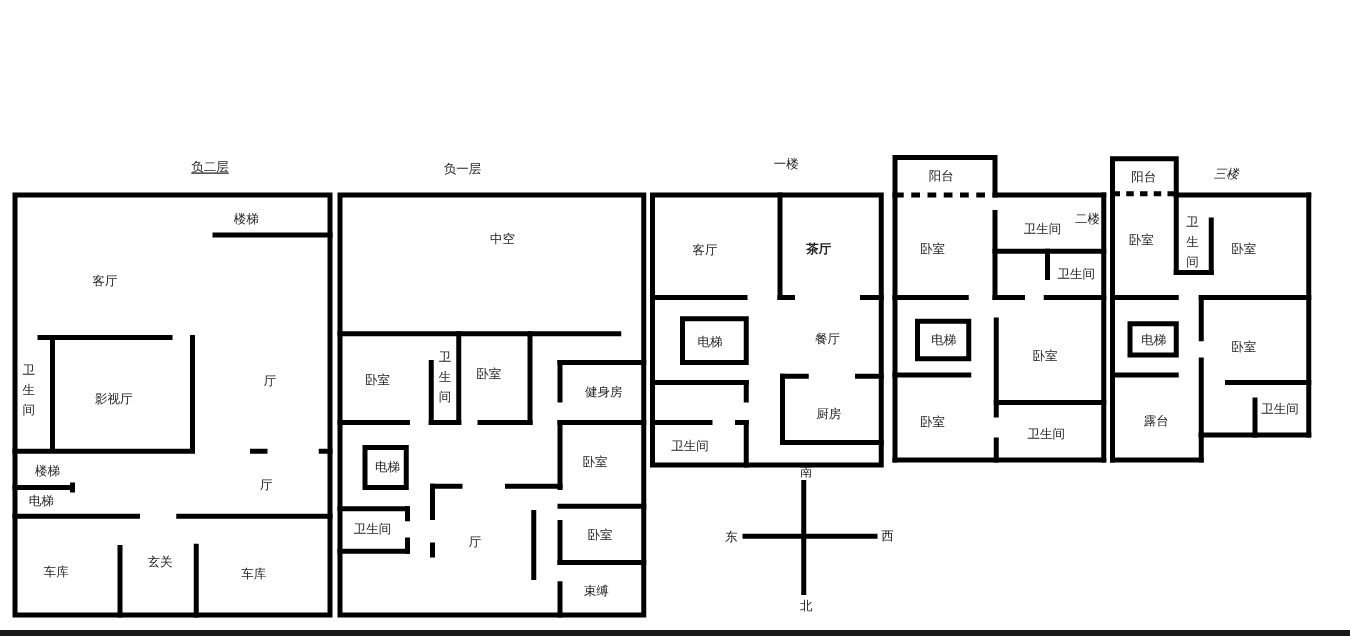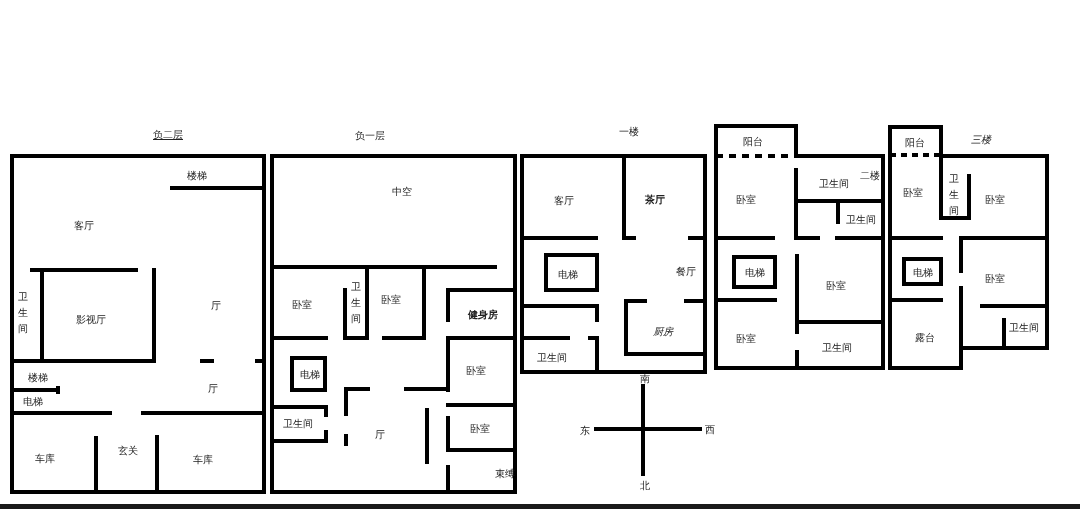--- a/index.html
+++ b/index.html
@@ -142,35 +142,35 @@
 
 <div>
   <div class="lbl" style="left:377px;top:192px;margin-left:25px;">中空</div>
   <div class="lbl" style="left:302px;top:305px;">卧室</div>
   <div class="vlbl" style="left:356px;top:303px;">
     <div>卫</div>
     <div>生</div>
     <div>间</div>
   </div>
   <div class="lbl" style="left:391px;top:300px;">卧室</div>
-  <div class="lbl" style="left:483px;top:315px;font-weight:bold;">健身房</div>
+  <div class="lbl" style="left:483px;top:315px;">健身房</div>
   <div class="lbl" style="left:310px;top:375px;">电梯</div>
   <div class="lbl" style="left:476px;top:371px;">卧室</div>
   <div class="lbl" style="left:298px;top:424px;">卫生间</div>
   <div class="lbl" style="left:380px;top:435px;">厅</div>
   <div class="lbl" style="left:480px;top:429px;">卧室</div>
-  <div class="lbl" style="left:505px;top:474px;">束缚</div>
+  <div class="lbl" style="left:477px;top:474px;">束缚</div>
 </div>
 
 <div>
   <div class="lbl" style="left:564px;top:201px;">客厅</div>
   <div class="lbl" style="left:655px;top:200px;font-weight:bold;">茶厅</div>
   <div class="lbl" style="left:568px;top:275px;">电梯</div>
-  <div class="lbl" style="left:686px;top:272px;">餐厅</div>
-  <div class="lbl" style="left:663px;top:332px;font-style:italic;">厨房</div>
+  <div class="lbl" style="left:662px;top:272px;">餐厅</div>
+  <div class="lbl" style="left:663px;top:332px;">厨房</div>
   <div class="lbl" style="left:552px;top:358px;">卫生间</div>
 </div>
 
 <div>
   <div class="lbl" style="left:753px;top:142px;">阳台</div>
   <div class="lbl" style="left:746px;top:200px;">卧室</div>
   <div class="lbl" style="left:834px;top:184px;">卫生间</div>
   <div class="lbl" style="left:861px;top:220px;">卫生间</div>
   <div class="lbl" style="left:755px;top:273px;">电梯</div>
   <div class="lbl" style="left:836px;top:286px;">卧室</div>

